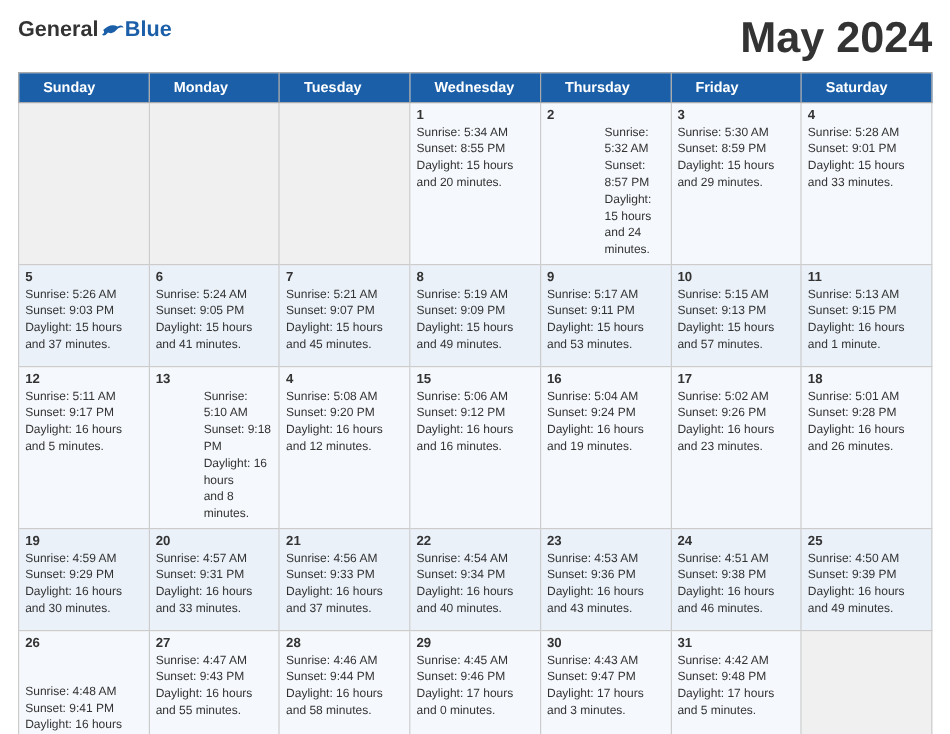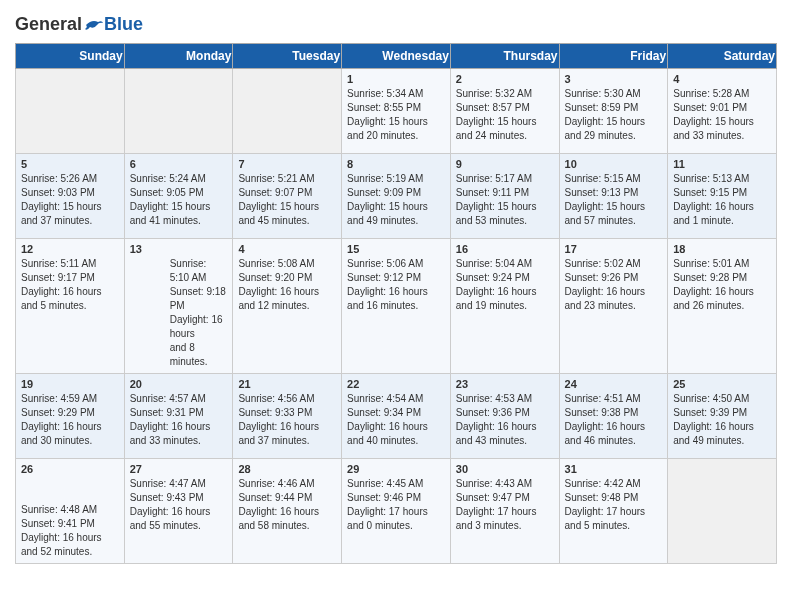--- a/index.html
+++ b/index.html
@@ -57,22 +57,22 @@
     .calendar-table {
       width: 100%;
       border-collapse: collapse;
       table-layout: fixed;
     }
     .calendar-table thead tr th {
       background-color: #1a5fa8;
       color: #fff;
       font-size: 12px;
       font-weight: bold;
-      padding: 5px 1px;
-      text-align: right;
+      padding: 5px 20px;
+      text-align: left;
       border: 1px solid #aaa;
     }
     .calendar-table tbody tr td {
       border: 1px solid #ccc;
       vertical-align: top;
       padding: 4px 5px;
       font-size: 10.5px;
       color: #333;
       height: 85px;
       background: #fff;
@@ -103,20 +103,21 @@
   <div class="logo">
     <div class="logo-text">
       <span class="logo-general">General</span>
       <svg class="logo-bird" viewBox="0 0 20 16" xmlns="http://www.w3.org/2000/svg">
         <path d="M2 8 Q8 2 14 5 Q18 3 19 6 Q15 5 13 8 Q10 12 6 10 Q3 14 1 12 Q4 10 2 8Z" fill="#1a5fa8"></path>
       </svg>
       <span class="logo-blue">Blue</span>
     </div>
   </div>
   <div class="title-area">
+    <div class="month-title">May 2024</div>
   </div>
 </div>
 
 <table class="calendar-table">
   <thead>
     <tr>
     <th>Sunday</th>
         <th>Monday</th>
         <th>Tuesday</th>
         <th>Wednesday</th>
@@ -132,21 +133,21 @@
         <td class="empty-cell"></td>
         <td>
           <div class="day-number">1</div>
           <div class="cell-text" style="white-space: pre-line;">Sunrise: 5:34 AM
 Sunset: 8:55 PM
 Daylight: 15 hours
 and 20 minutes.</div>
         </td>
         <td>
           <div class="day-number">2</div>
-          <div class="cell-text" style="white-space: pre-line;">Sunrise: 5:32 AM
+          <div class="cell-text" style="white-space: pre-line; margin-left: 48px;">Sunrise: 5:32 AM
 Sunset: 8:57 PM
 Daylight: 15 hours
 and 24 minutes.</div>
         </td>
         <td>
           <div class="day-number">3</div>
           <div class="cell-text" style="white-space: pre-line;">Sunrise: 5:30 AM
 Sunset: 8:59 PM
 Daylight: 15 hours
 and 29 minutes.</div>

